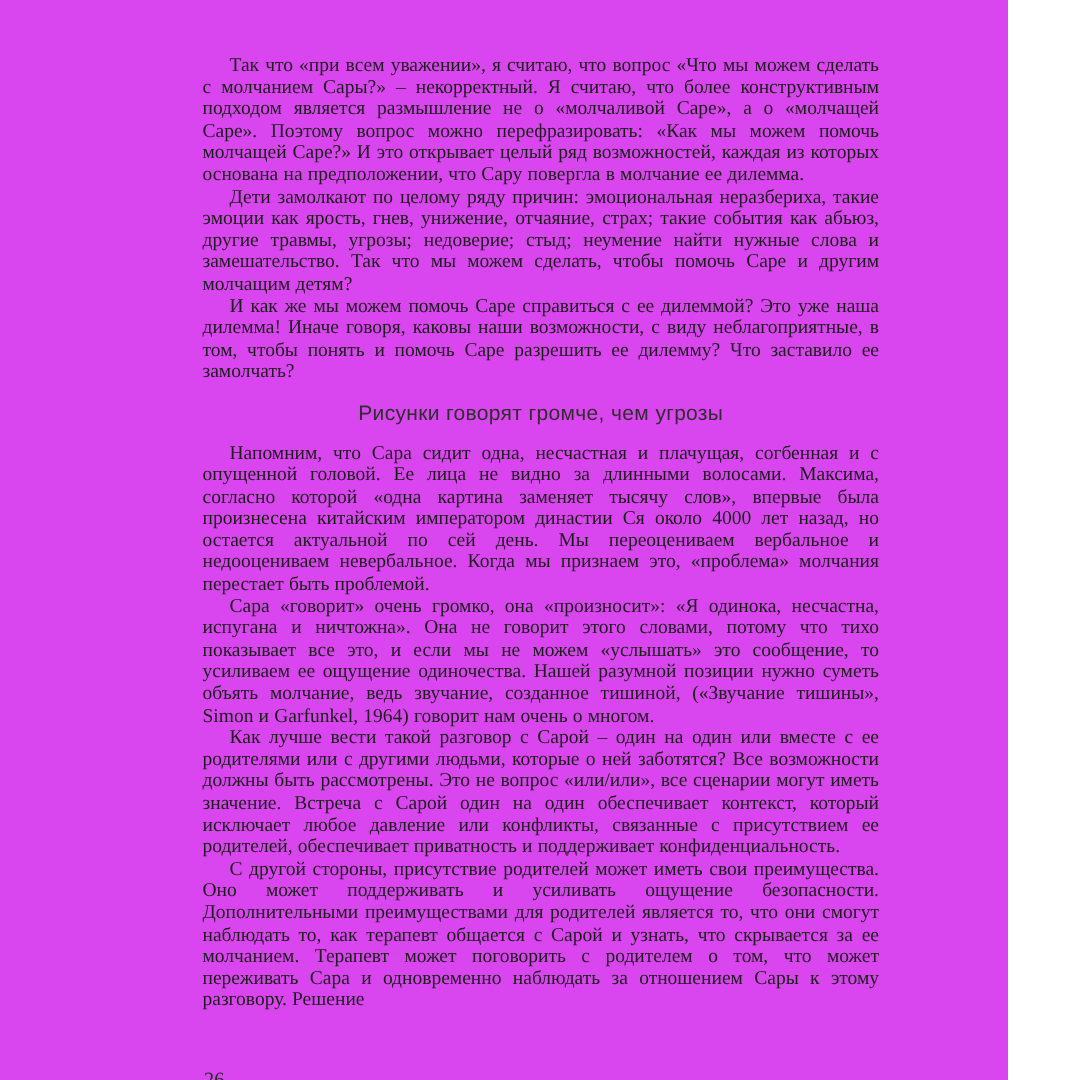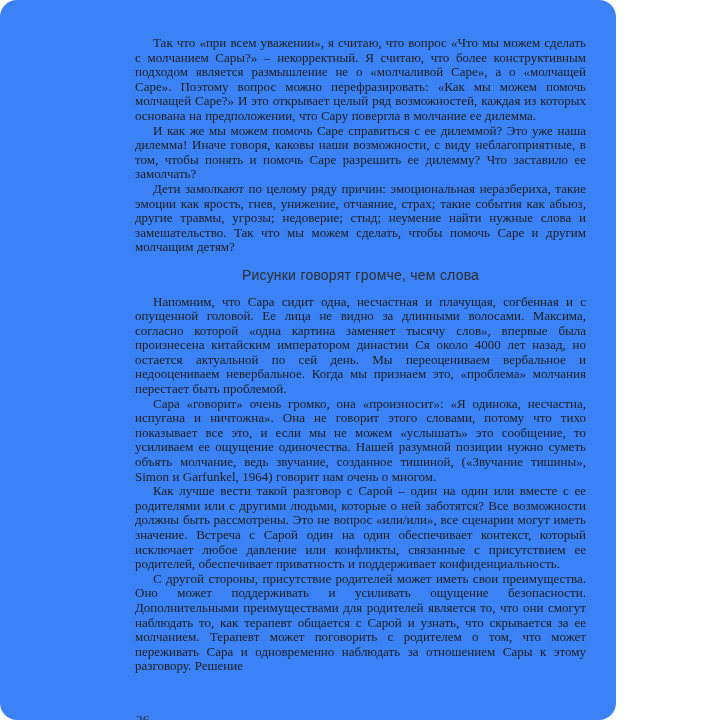--- a/index.html
+++ b/index.html
@@ -2,27 +2,26 @@
 <html><head>
 <meta charset="utf-8">
 <style>
   html, body {
     margin: 0;
     padding: 0;
     background: #ffffff;
   }
   .page {
     position: relative;
-    width: 616px;
+    width: 672px;
     height: 720px;
-    background: #3b82f6;
+    background: #d946ef;
     overflow: hidden;
     font-family: "Liberation Serif", serif;
     color: #1d1d1d;
-    border-radius: 17px;
   }
   .content {
     position: absolute;
     left: 135px;
     top: 36px;
     width: 451px;
   }
   .para {
     margin: 0;
     font-size: 13px;
@@ -48,22 +47,22 @@
     font-size: 13.5px;
     color: #2a2a2a;
   }
 </style>
 </head>
 <body>
 
 <div class="page">
   <div class="content" id="content">
       <p class="para">Так что «при всем уважении», я считаю, что вопрос «Что мы можем сделать с молчанием Сары?» – некорректный. Я считаю, что более конструктивным подходом является размышление не о «молчаливой Саре», а о «молчащей Саре». Поэтому вопрос можно перефразировать: «Как мы можем помочь молчащей Саре?» И это открывает целый ряд возможностей, каждая из которых основана на предположении, что Сару повергла в молчание ее дилемма.</p>
+      <p class="para">Дети замолкают по целому ряду причин: эмоциональная неразбериха, такие эмоции как ярость, гнев, унижение, отчаяние, страх; такие события как абьюз, другие травмы, угрозы; недоверие; стыд; неумение найти нужные слова и замешательство. Так что мы можем сделать, чтобы помочь Саре и другим молчащим детям?</p>
       <p class="para">И как же мы можем помочь Саре справиться с ее дилеммой? Это уже наша дилемма! Иначе говоря, каковы наши возможности, с виду неблагоприятные, в том, чтобы понять и помочь Саре разрешить ее дилемму? Что заставило ее замолчать?</p>
-      <p class="para">Дети замолкают по целому ряду причин: эмоциональная неразбериха, такие эмоции как ярость, гнев, унижение, отчаяние, страх; такие события как абьюз, другие травмы, угрозы; недоверие; стыд; неумение найти нужные слова и замешательство. Так что мы можем сделать, чтобы помочь Саре и другим молчащим детям?</p>
-      <div class="para heading">Рисунки говорят громче, чем слова</div>
+      <div class="para heading">Рисунки говорят громче, чем угрозы</div>
       <p class="para">Напомним, что Сара сидит одна, несчастная и плачущая, согбенная и с опущенной головой. Ее лица не видно за длинными волосами. Максима, согласно которой «одна картина заменяет тысячу слов», впервые была произнесена китайским императором династии Ся около 4000 лет назад, но остается актуальной по сей день. Мы переоцениваем вербальное и недооцениваем невербальное. Когда мы признаем это, «проблема» молчания перестает быть проблемой.</p>
       <p class="para">Сара «говорит» очень громко, она «произносит»: «Я одинока, несчастна, испугана и ничтожна». Она не говорит этого словами, потому что тихо показывает все это, и если мы не можем «услышать» это сообщение, то усиливаем ее ощущение одиночества. Нашей разумной позиции нужно суметь объять молчание, ведь звучание, созданное тишиной, («Звучание тишины», Simon и Garfunkel, 1964) говорит нам очень о многом.</p>
       <p class="para">Как лучше вести такой разговор с Сарой – один на один или вместе с ее родителями или с другими людьми, которые о ней заботятся? Все возможности должны быть рассмотрены. Это не вопрос «или/или», все сценарии могут иметь значение. Встреча с Сарой один на один обеспечивает контекст, который исключает любое давление или конфликты, связанные с присутствием ее родителей, обеспечивает приватность и поддерживает конфиденциальность.</p>
       <p class="para">С другой стороны, присутствие родителей может иметь свои преимущества. Оно может поддерживать и усиливать ощущение безопасности. Дополнительными преимуществами для родителей является то, что они смогут наблюдать то, как терапевт общается с Сарой и узнать, что скрывается за ее молчанием. Терапевт может поговорить с родителем о том, что может переживать Сара и одновременно наблюдать за отношением Сары к этому разговору. Решение</p>
     </div>
   <div class="pageno">26</div>
 </div>
 
 </body></html>

